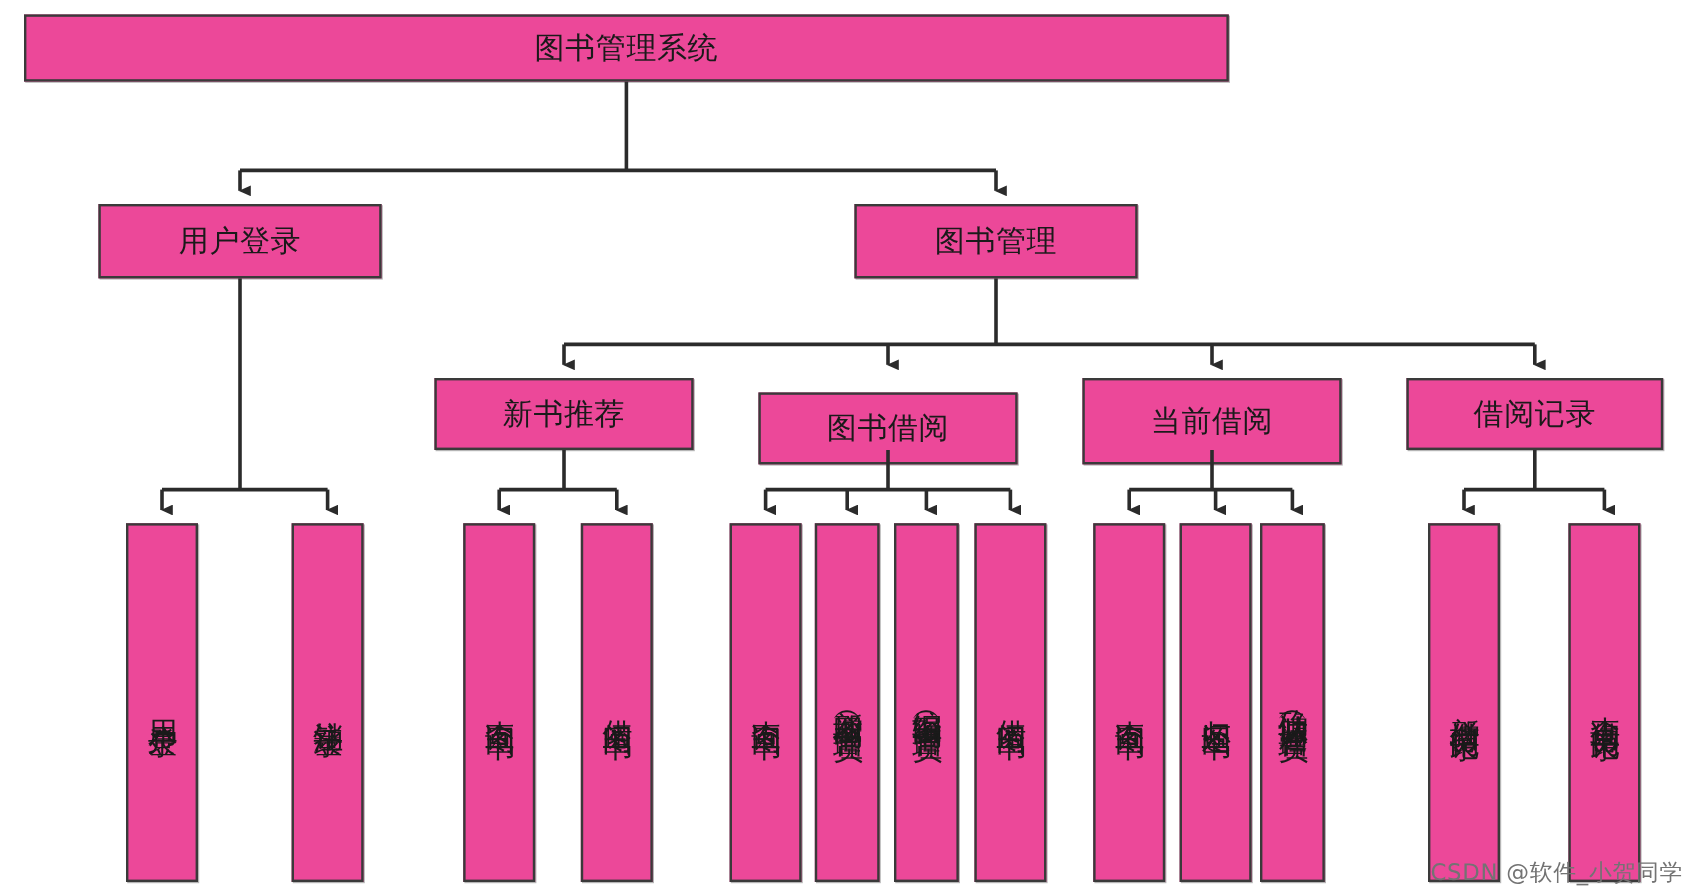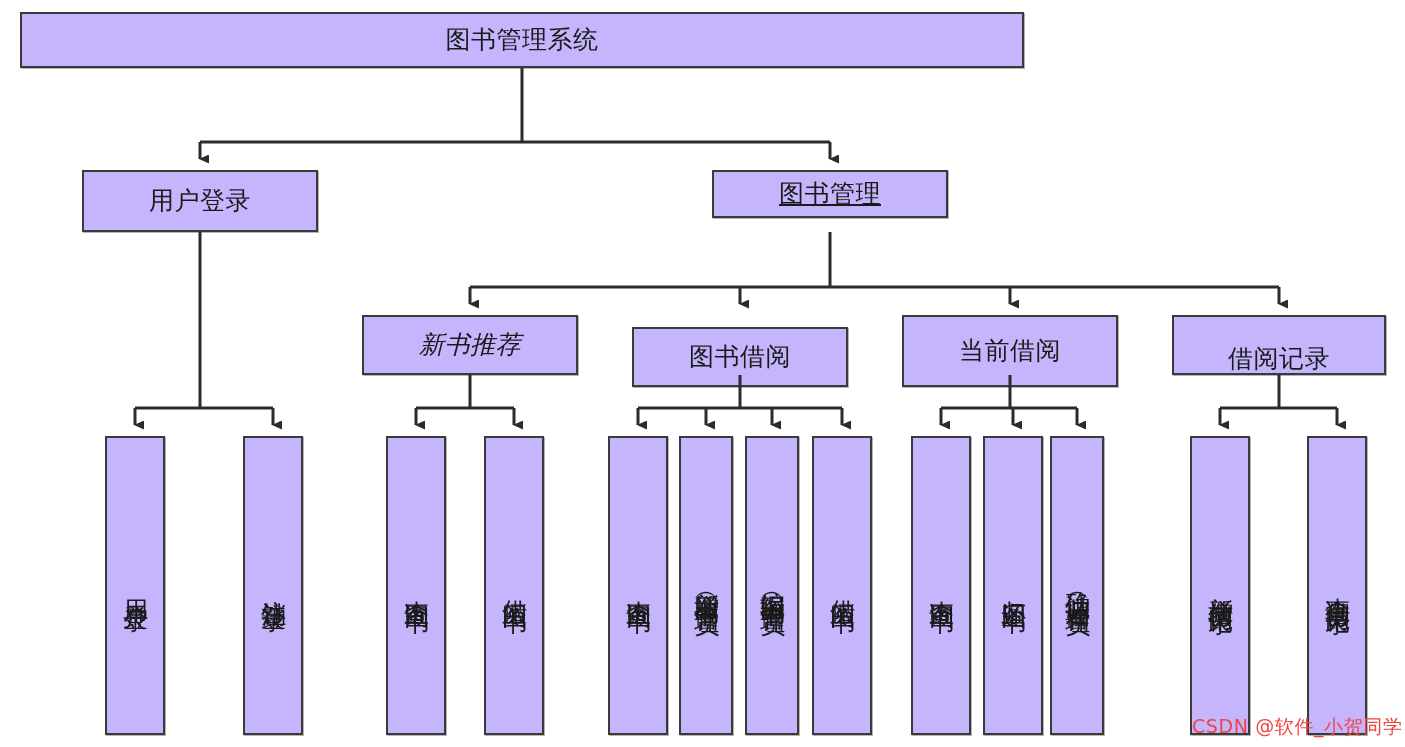--- a/index.html
+++ b/index.html
@@ -22,21 +22,21 @@
     left: 0;
     top: 0;
     width: 1405px;
     height: 747px;
     pointer-events: none;
   }
   .node {
     position: absolute;
     box-sizing: border-box;
     border: 2.5px solid #3a3a3a;
-    background: #c4b5fd;
+    background: #ec4899;
     display: flex;
     align-items: center;
     justify-content: center;
     color: #1a1a1a;
     box-shadow: 1px 1px 0 rgba(120,120,120,0.55);
   }
   .node .label {
     display: block;
     text-align: center;
     line-height: 1.18;
@@ -55,21 +55,21 @@
   .node.vert .label {
     writing-mode: vertical-rl;
     text-orientation: upright;
     font-size: 25px;
     line-height: 1.05;
     letter-spacing: 3px;
     white-space: nowrap;
   }
   .watermark {
     position: absolute;
-    color: #ef4444;
+    color: #737373;
     font-size: 19px;
     letter-spacing: 0.6px;
     white-space: nowrap;
     user-select: none;
   }
 </style>
 </head>
 <body>
 
 <div id="canvas">
@@ -105,33 +105,33 @@
     </div>
     <div class="node vert" style="left: 386px; top: 436px; width: 60px; height: 299px;">
       <span class="label">查询图书</span>
     </div>
     <div class="node vert" style="left: 243px; top: 436px; width: 60px; height: 299px;">
       <span class="label">注销登录</span>
     </div>
     <div class="node vert" style="left: 105px; top: 436px; width: 60px; height: 299px;">
       <span class="label">用户登录</span>
     </div>
-    <div class="node horiz" style="left: 1172px; top: 315px; width: 214px; height: 60px; align-items: flex-end;">
+    <div class="node horiz" style="left: 1172px; top: 315px; width: 214px; height: 60px;">
       <span class="label">借阅记录</span>
     </div>
     <div class="node horiz" style="left: 902px; top: 315px; width: 216px; height: 72px;">
       <span class="label">当前借阅</span>
     </div>
     <div class="node horiz" style="left: 632px; top: 315px; width: 216px; height: 60px; margin-top: 12px;">
       <span class="label">图书借阅</span>
     </div>
-    <div class="node horiz" style="left: 362px; top: 315px; width: 216px; height: 60px; font-style: italic;">
+    <div class="node horiz" style="left: 362px; top: 315px; width: 216px; height: 60px;">
       <span class="label">新书推荐</span>
     </div>
-    <div class="node horiz" style="left: 712px; top: 170px; width: 236px; height: 48px; text-decoration: underline;">
+    <div class="node horiz" style="left: 712px; top: 170px; width: 236px; height: 62px;">
       <span class="label">图书管理</span>
     </div>
     <div class="node horiz" style="left: 82px; top: 170px; width: 236px; height: 62px;">
       <span class="label">用户登录</span>
     </div>
     <div class="node horiz root" style="left: 20px; top: 12px; width: 1004px; height: 56px;">
       <span class="label">图书管理系统</span>
     </div>
   <svg id="edges" viewBox="0 0 1405 747">
     <defs>

